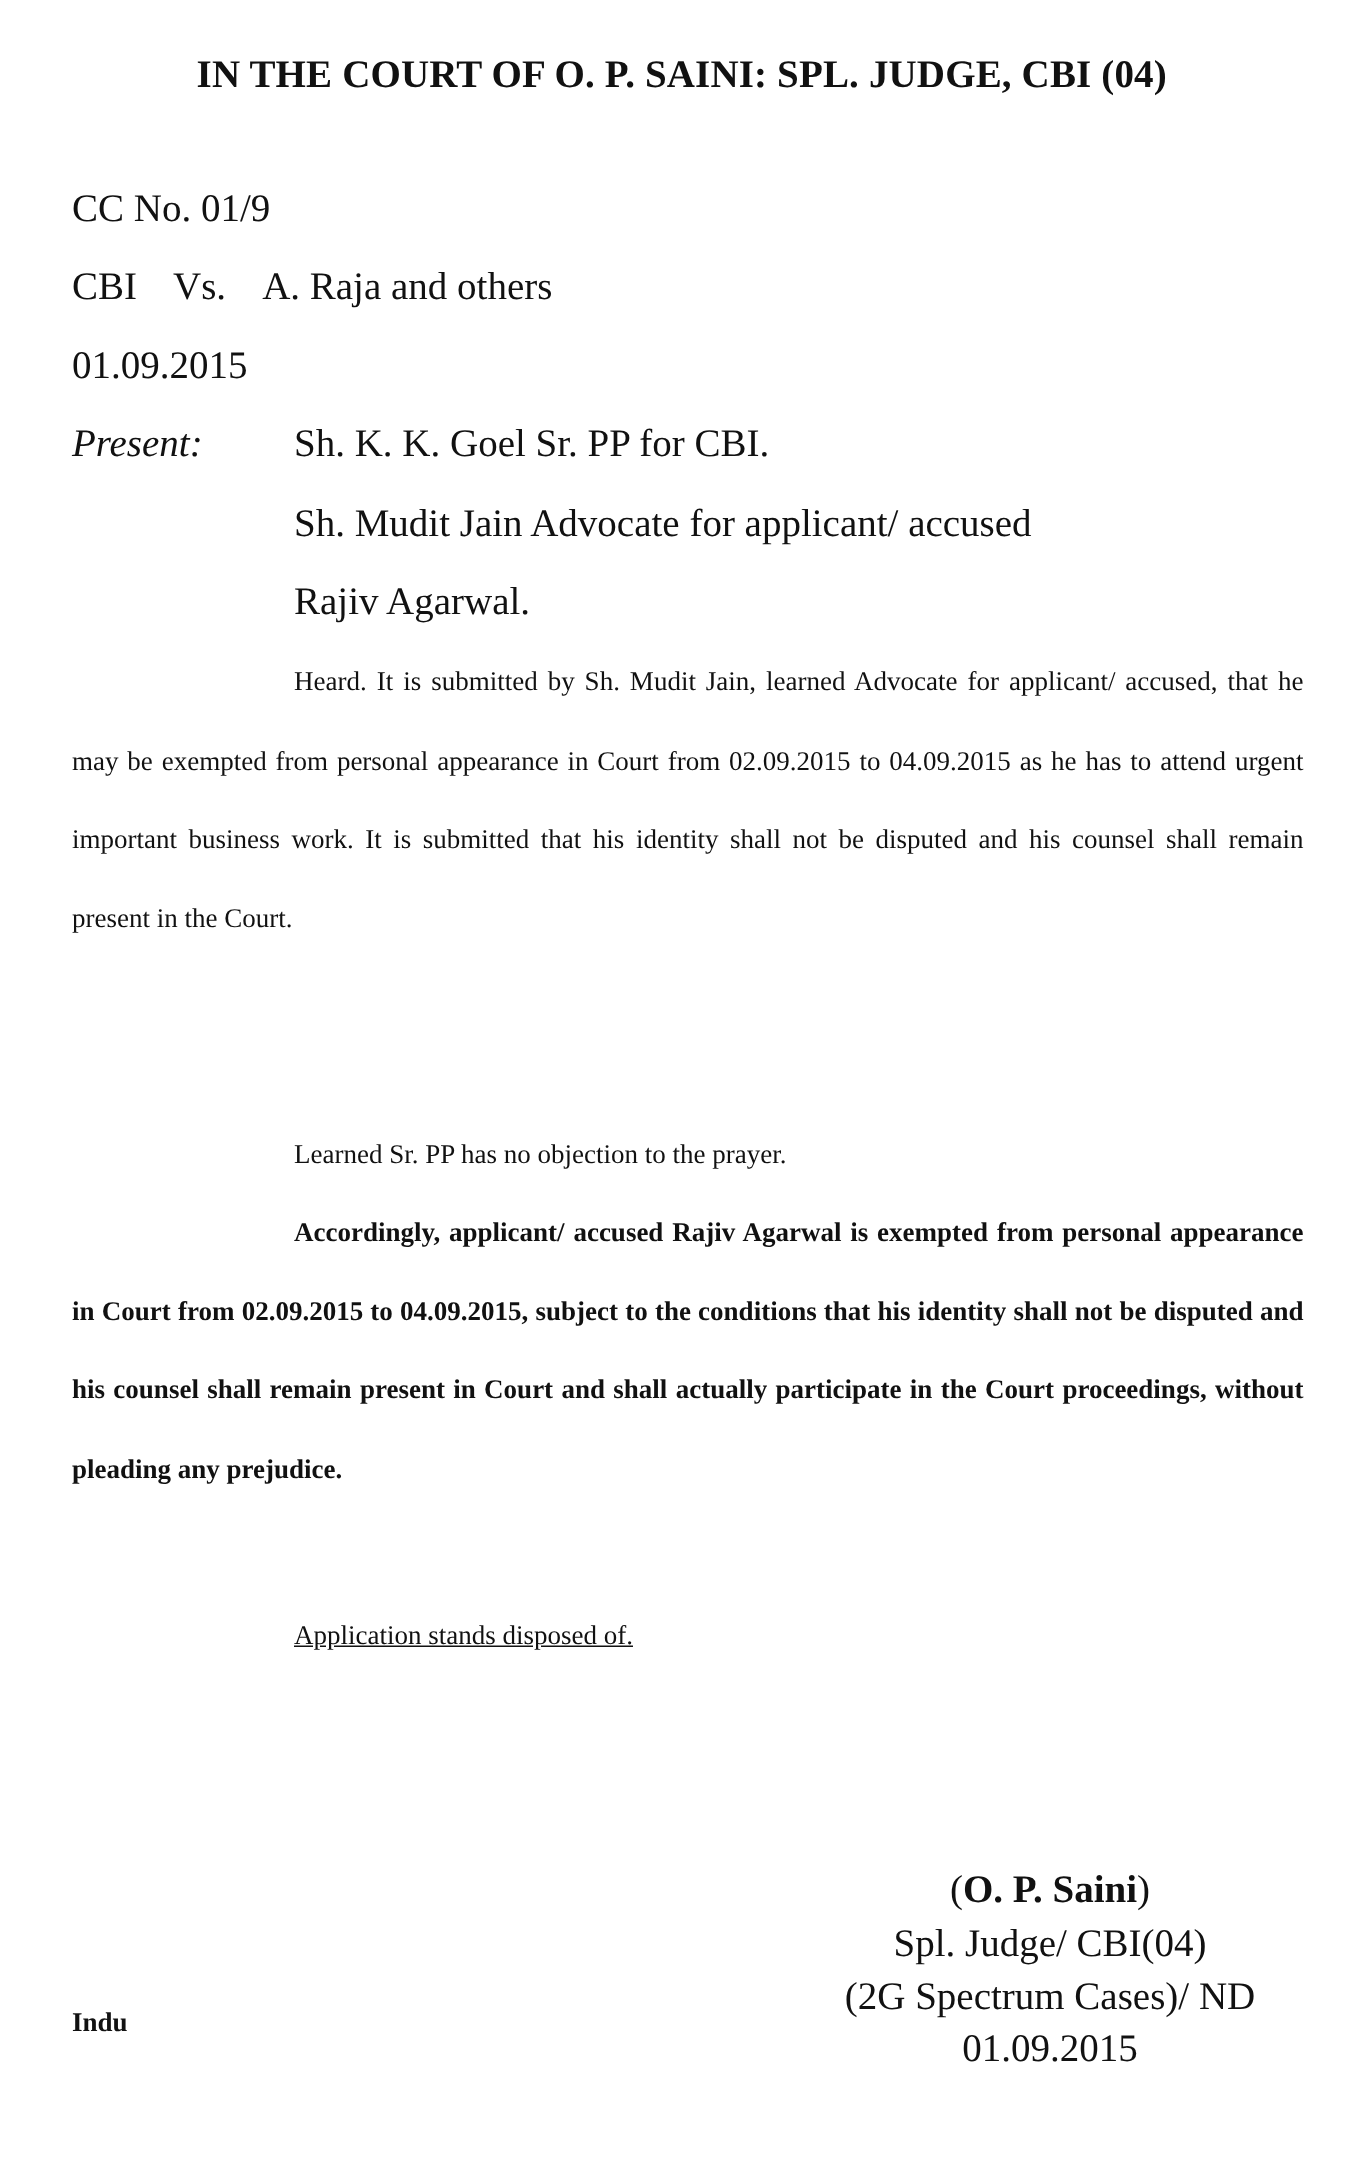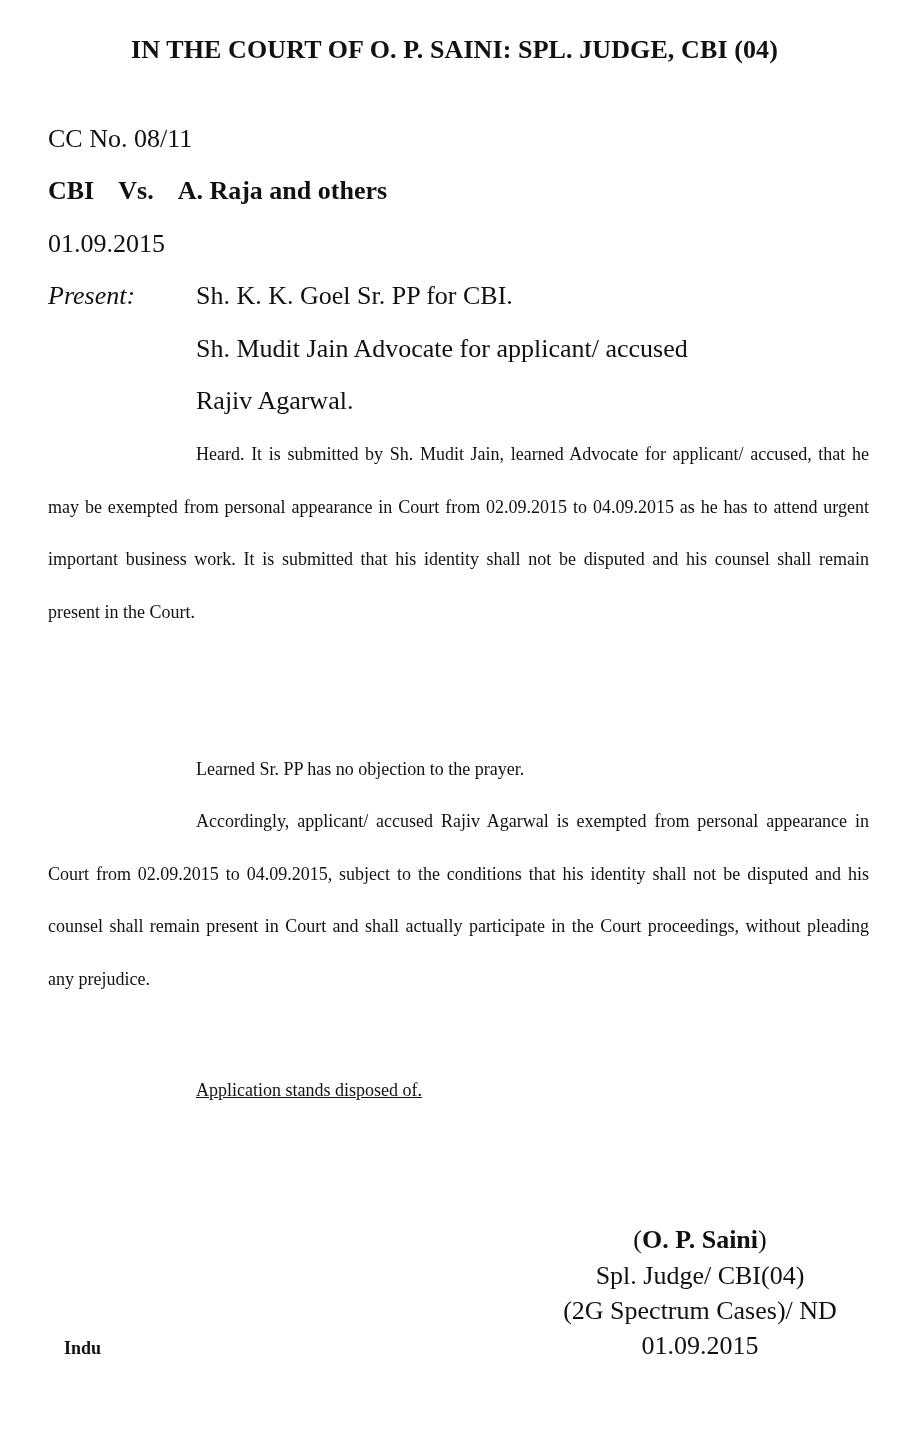--- a/index.html
+++ b/index.html
@@ -35,21 +35,21 @@
     .heading.l1 { top: 33px; }
     .heading.l2 { top: 67px; }
 
     .line {
       position: absolute;
       left: 48px;
       font-size: 26px;
       line-height: 34px;
       white-space: nowrap;
     }
-    .bold { font-weight: bold; }
+    .bold { font-weight: normal; }
 
     .vs-row span { display: inline-block; }
     .vs-row .gap { width: 24px; }
 
     .present-label {
       position: absolute;
       left: 48px;
       font-size: 26px;
       line-height: 34px;
       font-style: italic;
@@ -73,54 +73,55 @@
       text-indent: 148px;
     }
 
     .sig {
       position: absolute;
       left: 530px;
       width: 340px;
       text-align: center;
       font-size: 26px;
       line-height: 35px;
+      margin-top: 20px;
     }
 
     .initials {
       position: absolute;
-      left: 64px;
+      left: 48px;
       top: 1337px;
       font-size: 18px;
       font-weight: bold;
       line-height: 22px;
     }
   </style>
 </head>
 <body>
 
 <div class="doc">
 
   <div class="heading l1">IN THE COURT OF O. P. SAINI: SPL. JUDGE, CBI (04)</div>
 
-  <div class="line" style="top:122px;">CC No. 08/11</div>
+  <div class="line" style="top:122px;">CC No. 01/9</div>
 
   <div class="line bold vs-row" style="top:174px;">
     <span>CBI</span><span class="gap"></span><span>Vs.</span><span class="gap"></span><span>A. Raja and others</span>
   </div>
 
   <div class="line" style="top:227px;">01.09.2015</div>
 
   <div class="present-label" style="top:279px;">Present:</div>
   <div class="indent-line" style="top:332px;">Sh. Mudit Jain Advocate for applicant/ accused</div>
   <div class="indent-line" style="top:279px;">Sh. K. K. Goel Sr. PP for CBI.</div>
   <div class="indent-line" style="top:384px;">Rajiv Agarwal.</div>
 
   <div class="para" style="top:428px;">Heard. It is submitted by Sh. Mudit Jain, learned Advocate for applicant/ accused, that he may be exempted from personal appearance in Court from 02.09.2015 to 04.09.2015 as he has to attend urgent important business work. It is submitted that his identity shall not be disputed and his counsel shall remain present in the Court.</div>
   <div class="para" style="top:743px;">Learned Sr. PP has no objection to the prayer.</div>
-  <div class="para" style="top:795px;">Accordingly, applicant/ accused Rajiv Agarwal is exempted from personal appearance in Court from 02.09.2015 to 04.09.2015, subject to the conditions that his identity shall not be disputed and his counsel shall remain present in Court and shall actually participate in the Court proceedings, without pleading any prejudice.</div>
+  <div class="para" style="top:795px;font-weight:bold;">Accordingly, applicant/ accused Rajiv Agarwal is exempted from personal appearance in Court from 02.09.2015 to 04.09.2015, subject to the conditions that his identity shall not be disputed and his counsel shall remain present in Court and shall actually participate in the Court proceedings, without pleading any prejudice.</div>
   <div class="para" style="top:1064px;text-decoration:underline;">Application stands disposed of.</div>
 
   <div class="sig" style="top:1222px;">
     <span>(</span><b>O. P. Saini</b><span>)</span>
   </div>
   <div class="sig" style="top:1258px;">Spl. Judge/ CBI(04)</div>
   <div class="sig" style="top:1293px;">(2G Spectrum Cases)/ ND</div>
   <div class="sig" style="top:1328px;">01.09.2015</div>
 
   <div class="initials">Indu</div>

